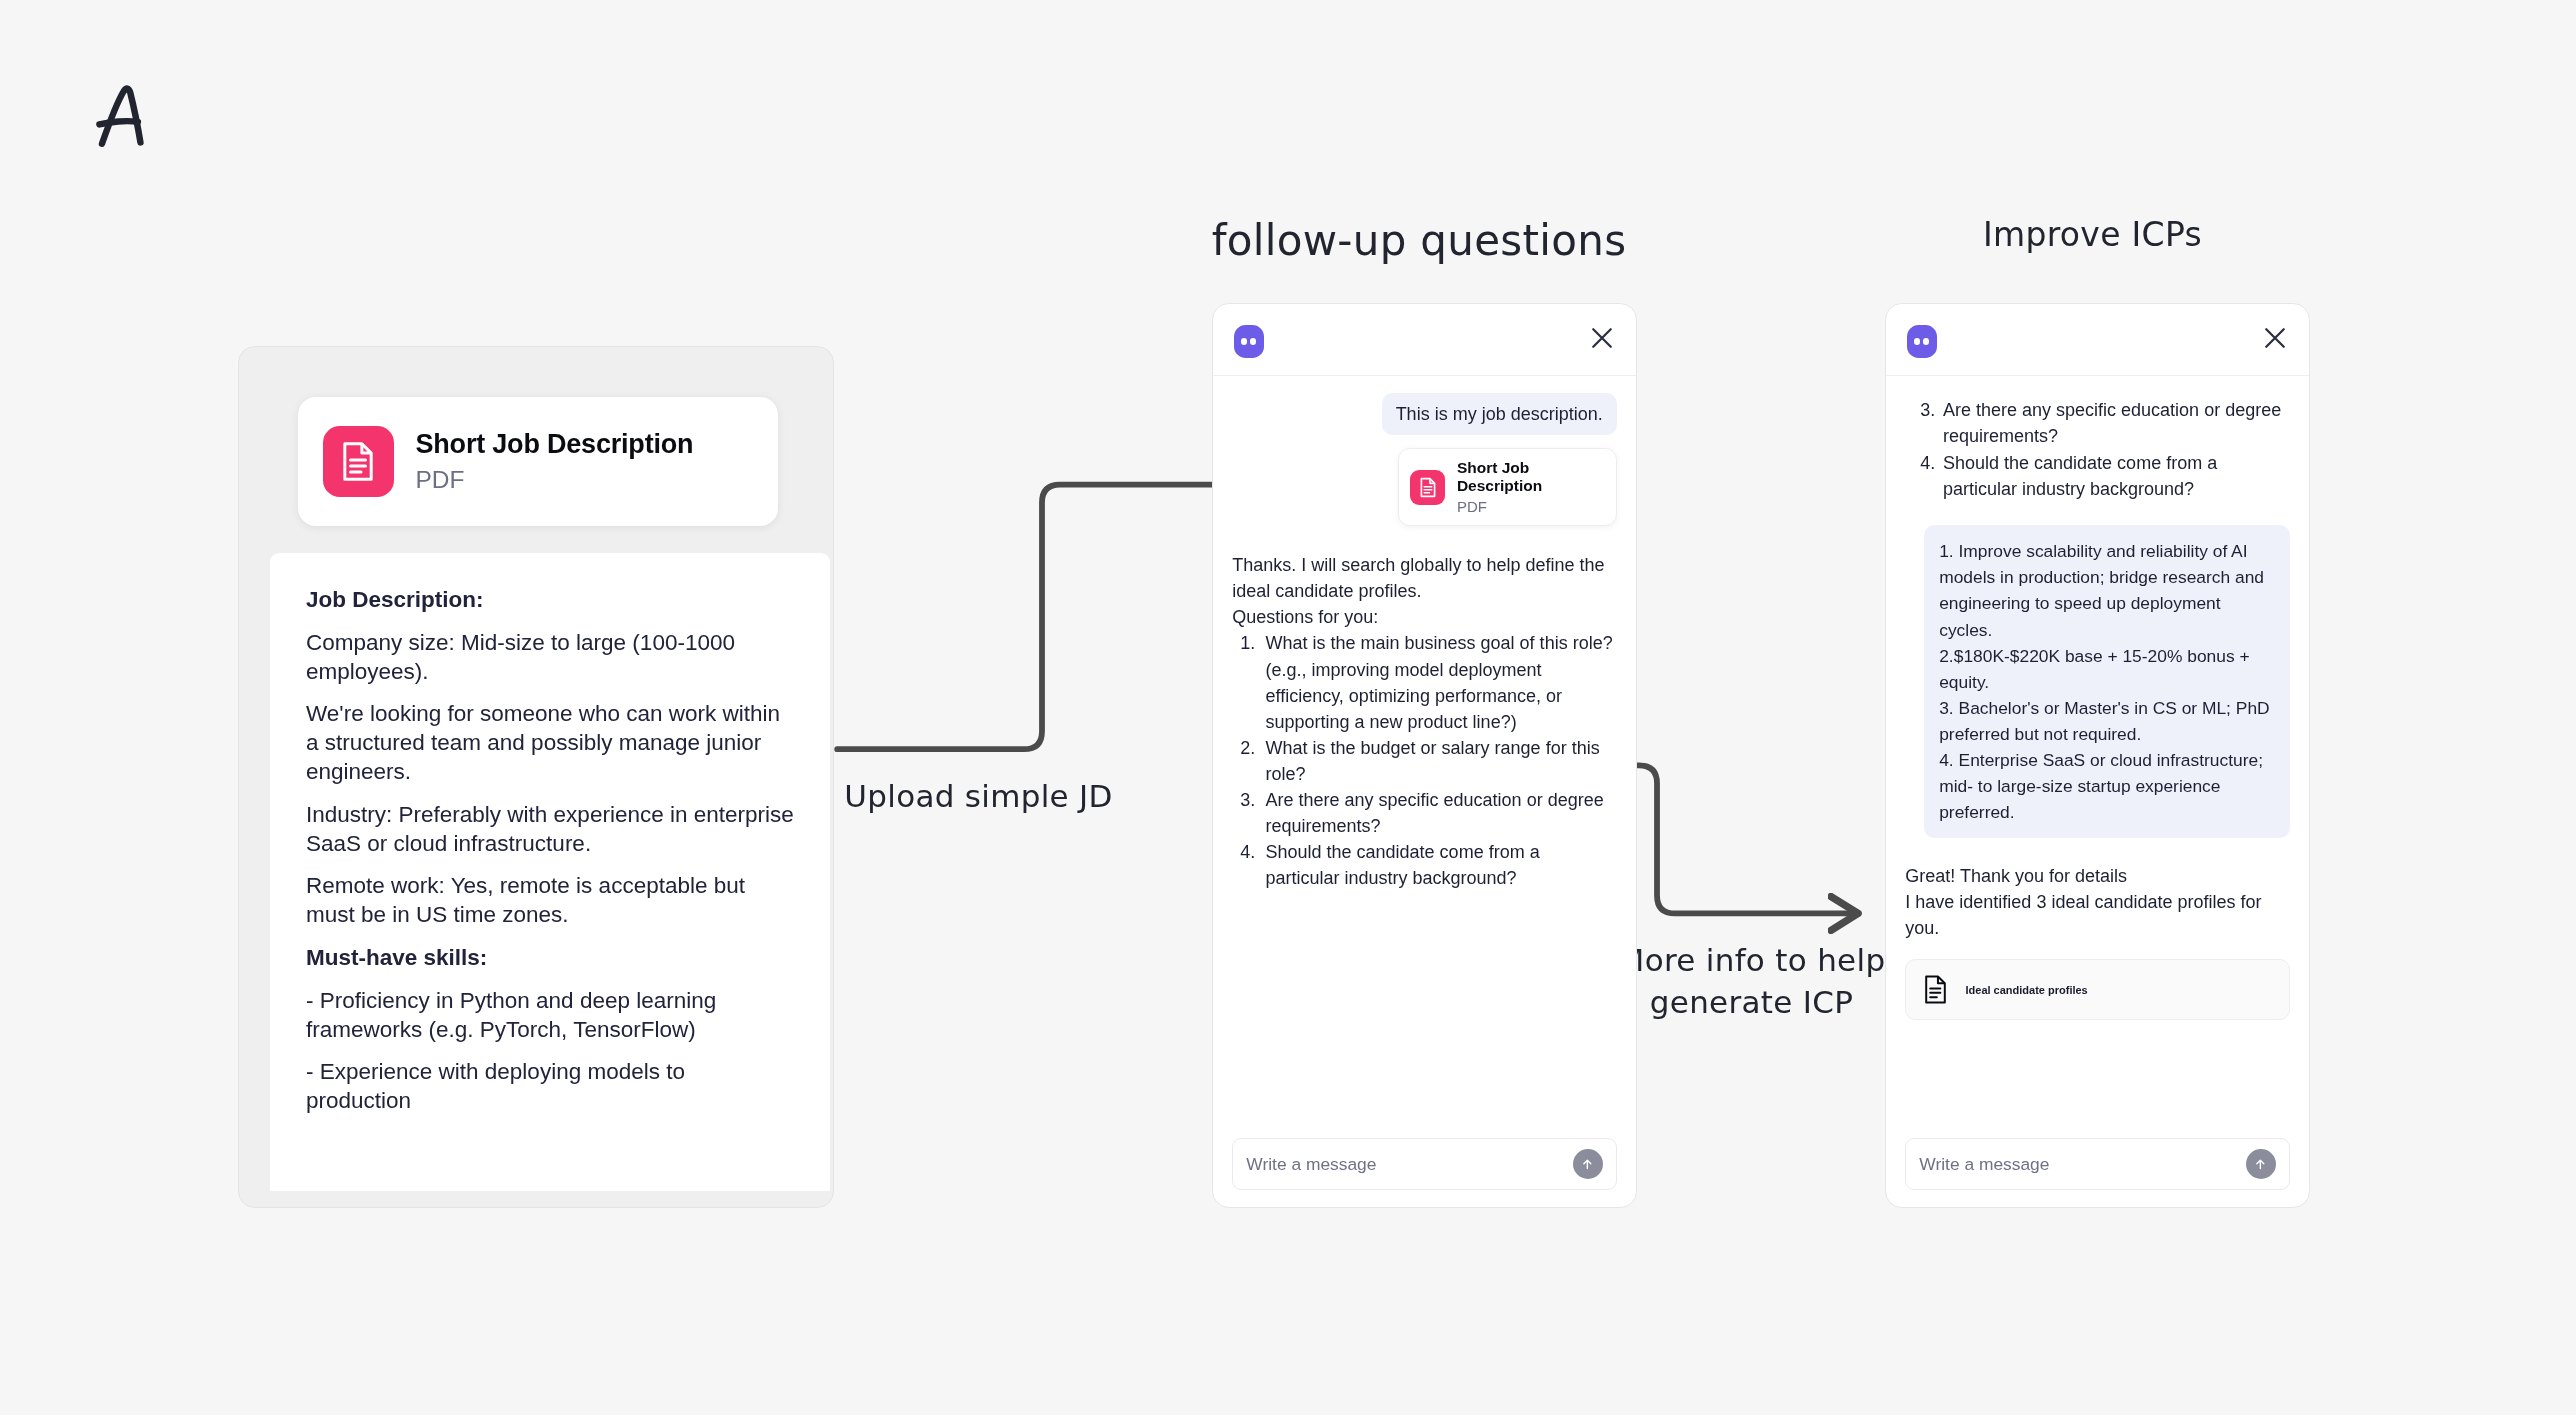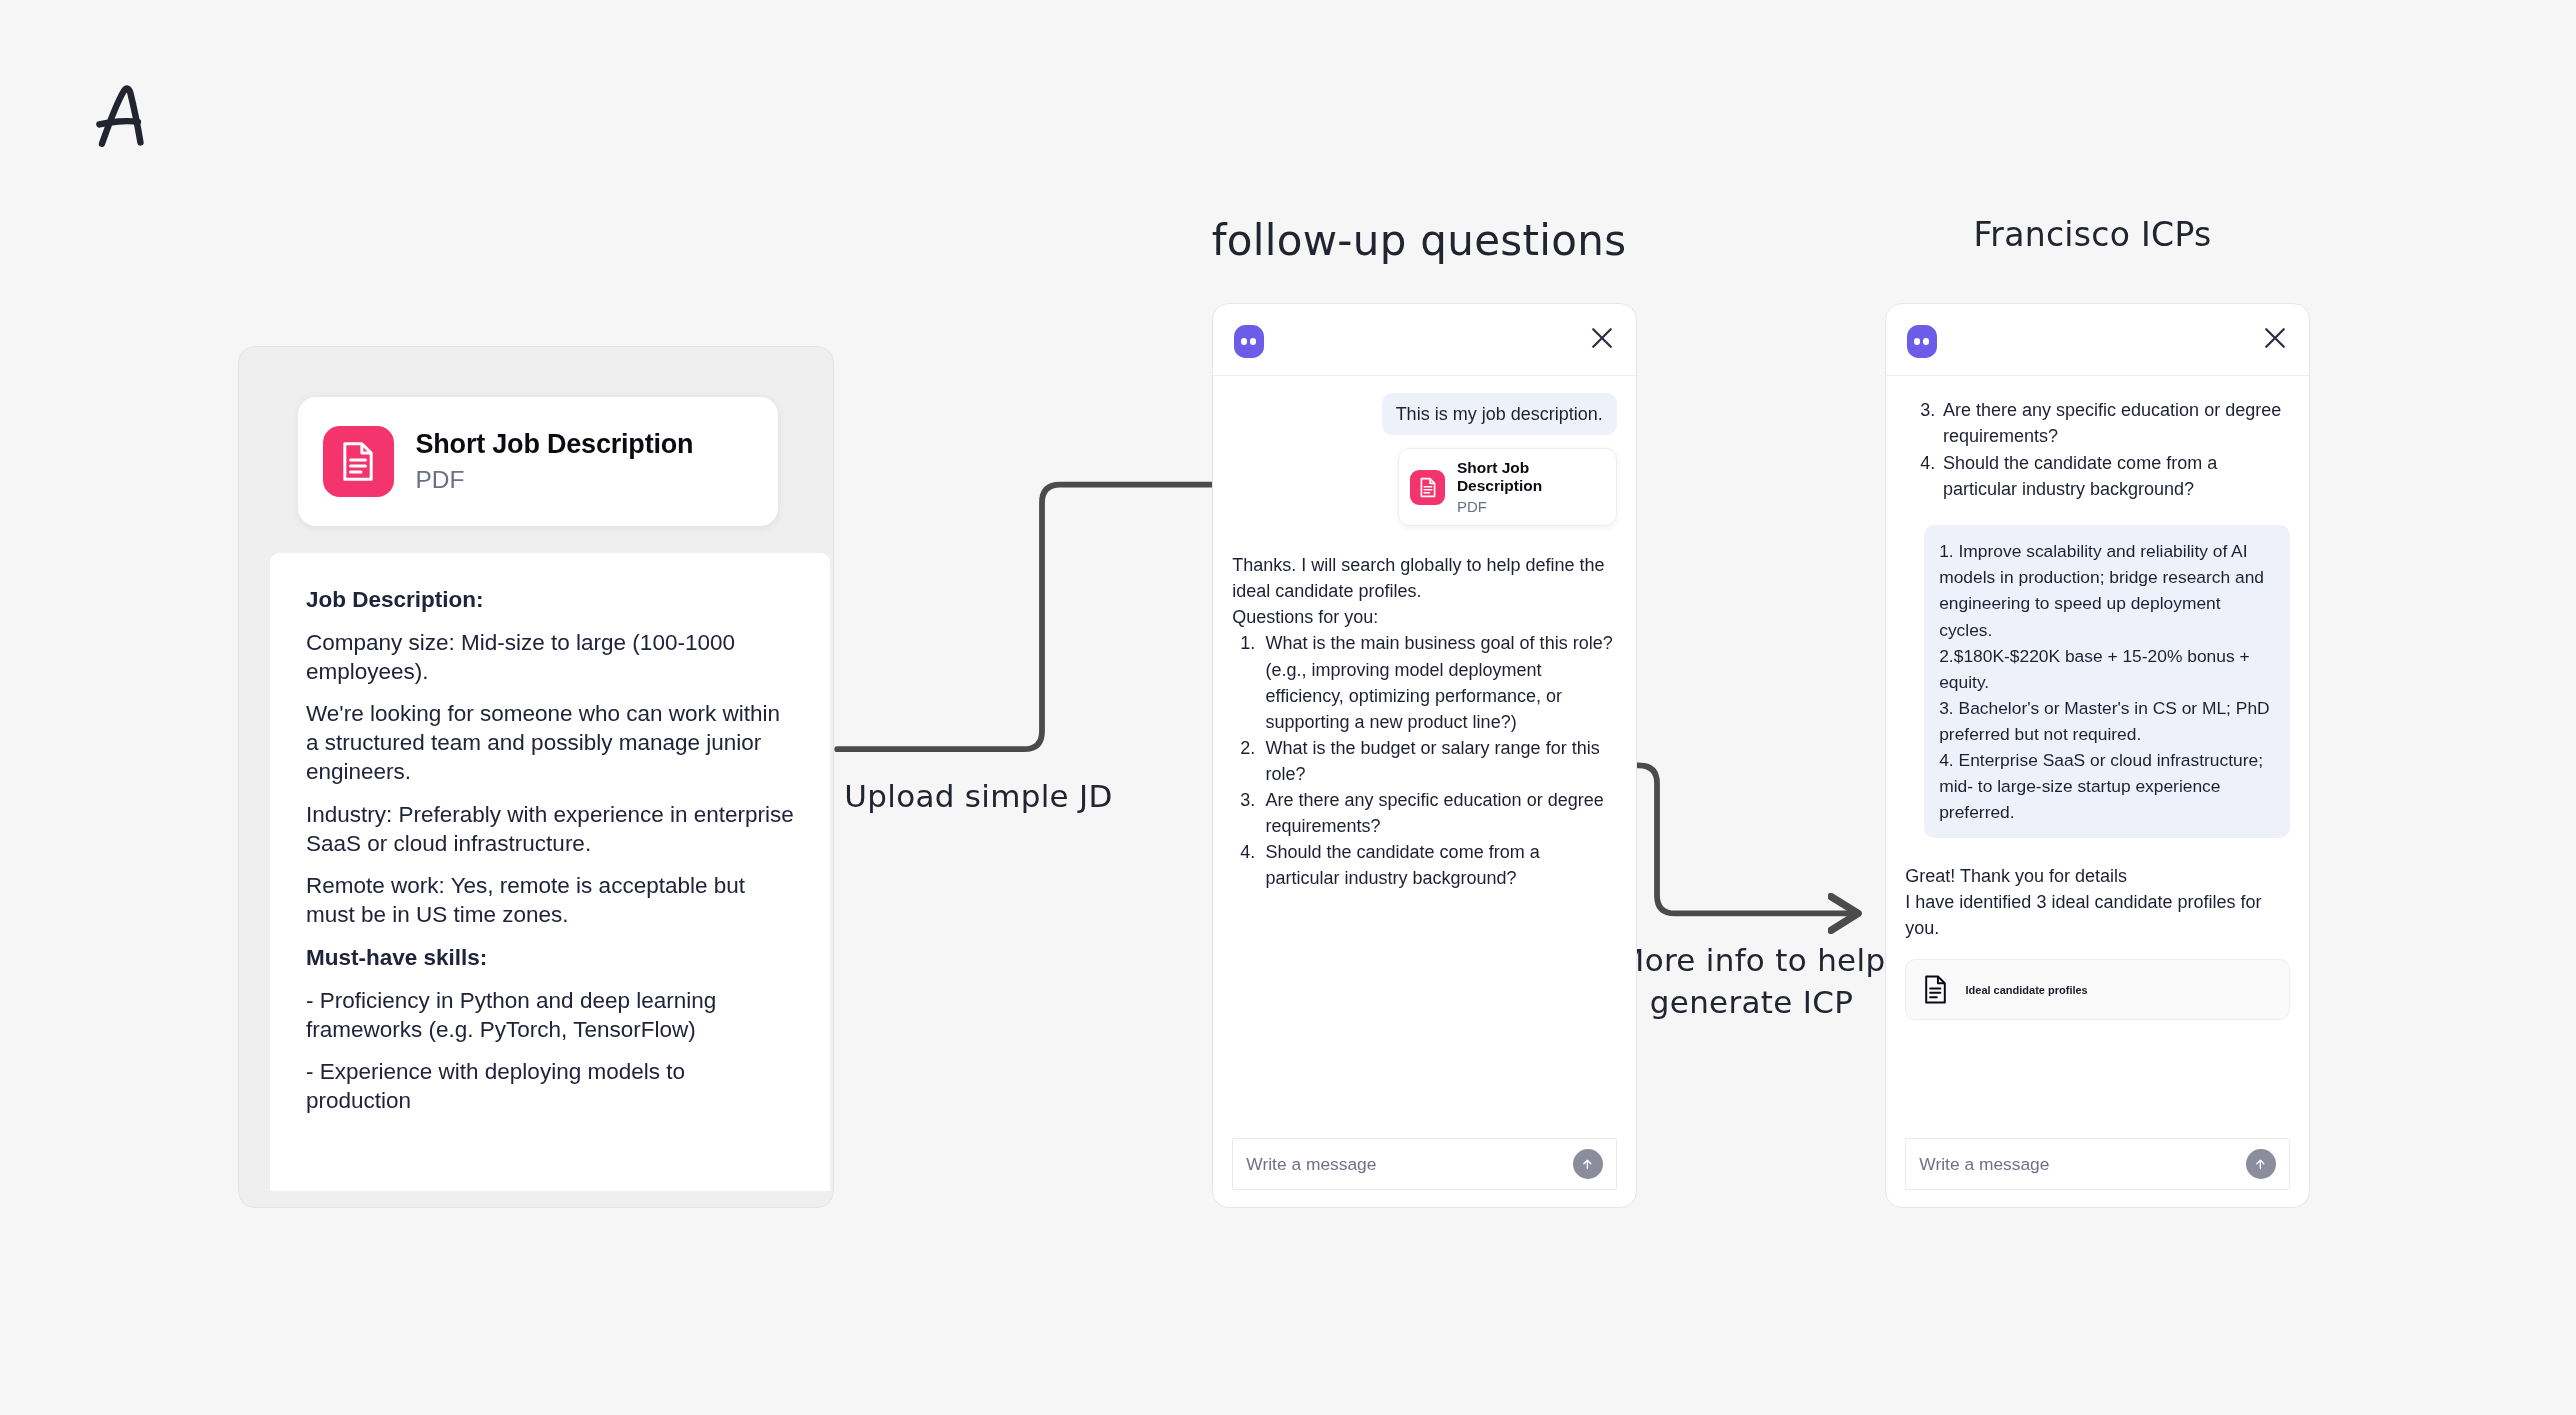--- a/index.html
+++ b/index.html
@@ -273,21 +273,21 @@
   }
 
   .composer {
     position: absolute;
     left: 19.3px;
     right: 19.3px;
     bottom: 18px;
     height: 52px;
     background: #ffffff;
     border: 1.3px solid #eaeaee;
-    border-radius: 1px;
+    border-radius: 9px;
     display: flex;
     align-items: center;
     padding: 0 13px;
     box-sizing: border-box;
   }
   .composer .ph {
     font-size: 17.4px;
     color: #6e7187;
     flex: 1;
   }
@@ -306,21 +306,21 @@
 <body>
 
 <div class="logo">
   <svg width="77" height="77" viewBox="0 0 120 120">
     <path d="M28 104 C40 70 52 38 62 22 C66 16 70 17 72 24 C78 48 84 78 88 102" fill="none" stroke="#22252f" stroke-width="10" stroke-linecap="round"></path>
     <path d="M24 74 C40 70 66 67 84 70" fill="none" stroke="#22252f" stroke-width="10" stroke-linecap="round"></path>
   </svg>
 </div>
 
 <div class="hand" id="heading-followup">follow-up questions</div>
-<div class="hand" id="heading-generate">Francisco ICPs</div>
+<div class="hand" id="heading-generate">Improve ICPs</div>
 <div class="hand" id="annot-upload">Upload simple JD</div>
 <div class="hand" id="annot-moreinfo">More info to help
 generate ICP</div>
 
 <svg class="arrow-layer" viewBox="0 0 4000 2198" width="2576" height="1416">
   <defs>
     <marker id="ah" viewBox="0 0 12 12" refX="8" refY="6" markerWidth="7" markerHeight="7" orient="auto">
       <path d="M1 1 L9 6 L1 11" fill="none" stroke="#4b4b4b" stroke-width="2.2" stroke-linecap="round" stroke-linejoin="round"></path>
     </marker>
   </defs>

